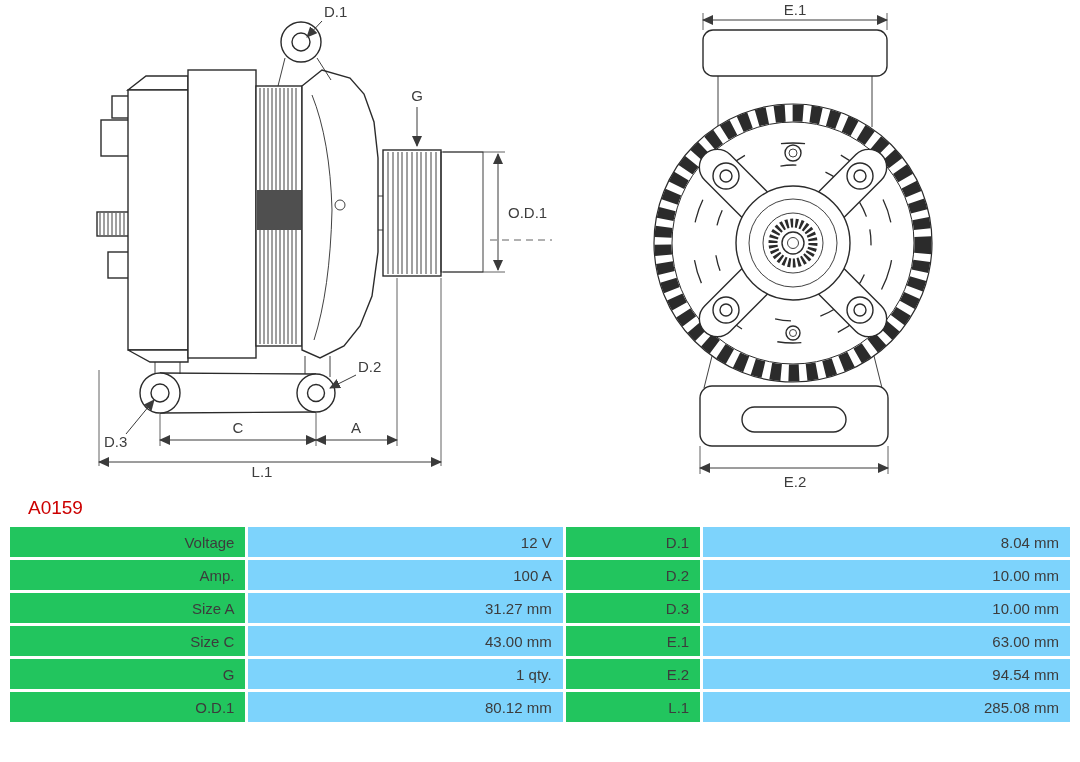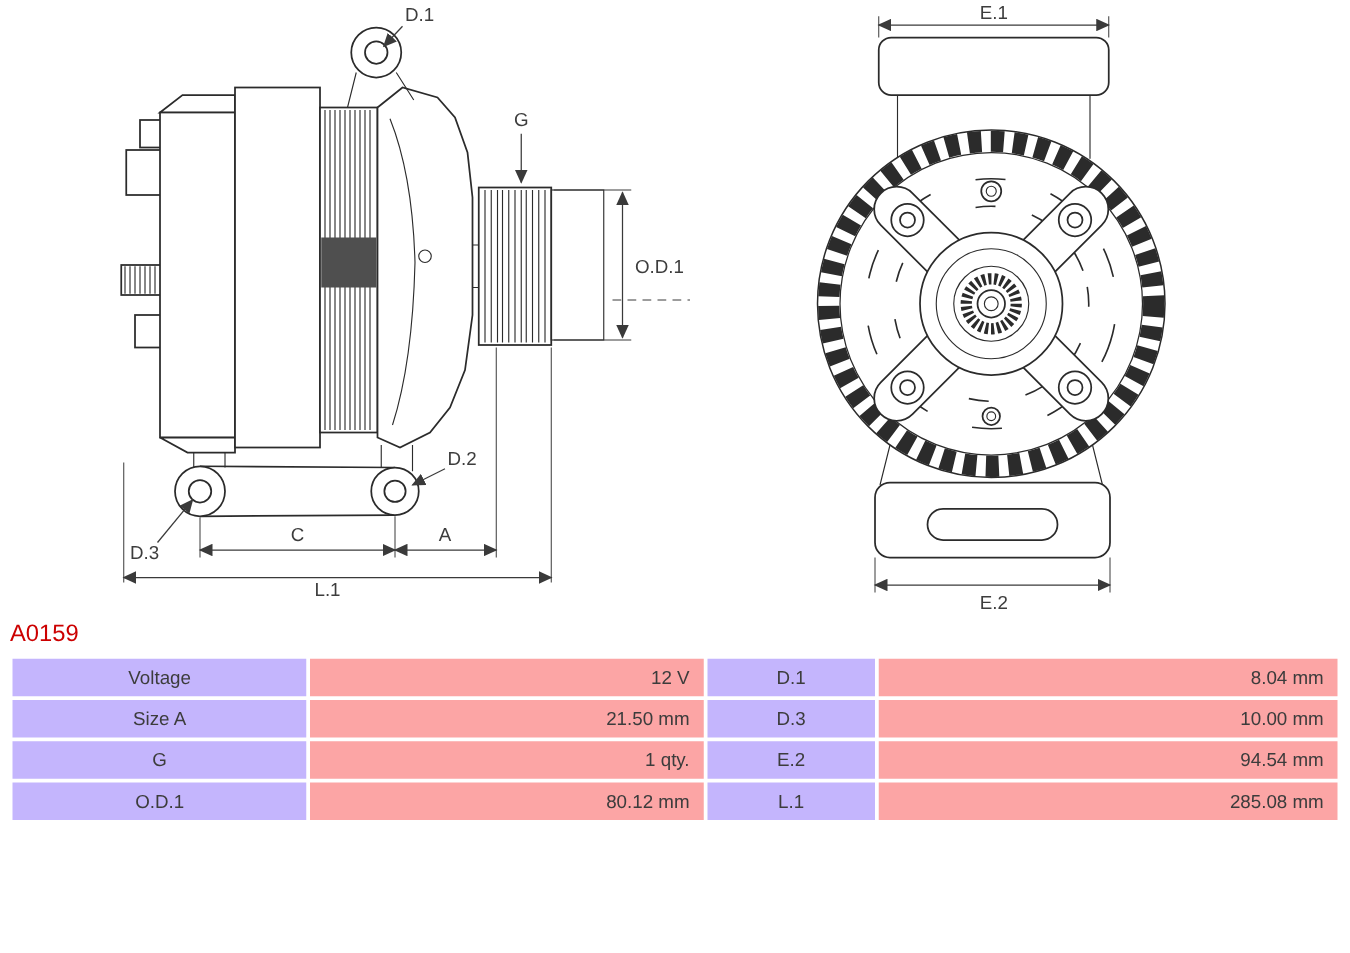--- a/index.html
+++ b/index.html
@@ -6,36 +6,36 @@
   .page{
     position:relative;
     width:1080px;height:762px;
     background:#ffffff;
     font-family:"Liberation Sans", sans-serif;
     overflow:hidden;
   }
   .drawings{position:absolute;top:0;left:0;width:1080px;height:505px;}
   .drawings svg{position:absolute;top:0;left:0;}
   .part-no{
-    position:absolute;top:497px;left:8px;
+    position:absolute;top:497px;left:28px;
     color:#cc0000;font-size:19px;font-weight:400;
   }
   .spec{
     position:absolute;top:524px;left:7px;width:1066px;
     border-collapse:separate;border-spacing:3px;
     font-size:15px;color:#3c3c3c;
     table-layout:fixed;
   }
   .spec td{
     padding:5px 11px;height:20px;
     text-align:right;vertical-align:middle;
     white-space:nowrap;overflow:hidden;
   }
-  .spec td.lbl{background:#c4b5fd;text-align:center;}
-  .spec td.val{background:#fca5a5;}
+  .spec td.lbl{background:#22c55e;}
+  .spec td.val{background:#7dd3fc;}
   svg text{
     font-family:"Liberation Sans", sans-serif;
     font-size:15px;fill:#3d3d3d;
   }
   .outline{fill:#ffffff;stroke:#2b2b2b;stroke-width:1.4;}
   .thin{fill:none;stroke:#2b2b2b;stroke-width:0.9;}
   .dim{stroke:#3a3a3a;stroke-width:1;fill:none;}
   .ext{stroke:#3a3a3a;stroke-width:0.8;fill:none;}
 </style>
 </head>
@@ -180,24 +180,36 @@
         <col style="width:34.9%">
     </colgroup>
     <tbody>
       <tr>
         <td class="lbl">Voltage</td>
         <td class="val">12 V</td>
         <td class="lbl">D.1</td>
         <td class="val">8.04 mm</td>
       </tr>
       <tr>
+        <td class="lbl">Amp.</td>
+        <td class="val">100 A</td>
+        <td class="lbl">D.2</td>
+        <td class="val">10.00 mm</td>
+      </tr>
+      <tr>
         <td class="lbl">Size A</td>
-        <td class="val">21.50 mm</td>
+        <td class="val">31.27 mm</td>
         <td class="lbl">D.3</td>
         <td class="val">10.00 mm</td>
+      </tr>
+      <tr>
+        <td class="lbl">Size C</td>
+        <td class="val">43.00 mm</td>
+        <td class="lbl">E.1</td>
+        <td class="val">63.00 mm</td>
       </tr>
       <tr>
         <td class="lbl">G</td>
         <td class="val">1 qty.</td>
         <td class="lbl">E.2</td>
         <td class="val">94.54 mm</td>
       </tr>
       <tr>
         <td class="lbl">O.D.1</td>
         <td class="val">80.12 mm</td>

